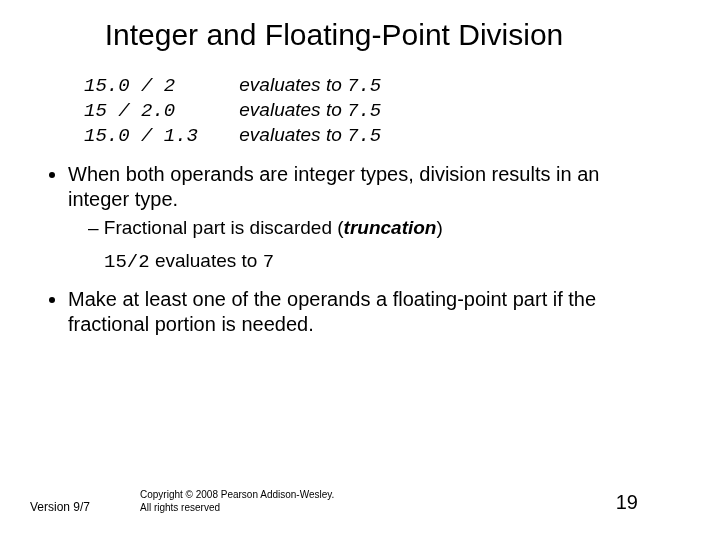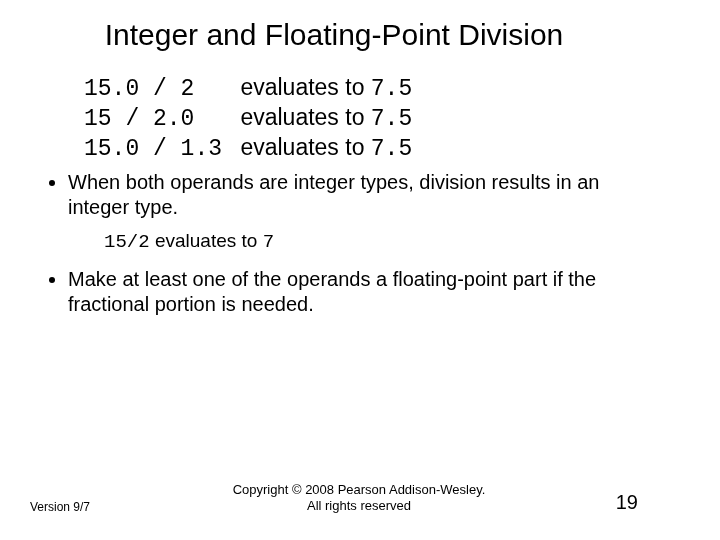--- a/index.html
+++ b/index.html
@@ -39,22 +39,23 @@
   ul.sub {
     list-style-type: none;
     margin: 4px 0 8px 0;
     padding-left: 20px;
     font-size: 19px;
   }
   ul.sub > li::before {
     content: "– ";
   }
   .examples {
-    margin: 14px 0 8px 54px;
-    font-size: 23px;
+    margin: 14px 0 15px 54px;
+    font-size: 19px;
+    font-style: italic;
   }
   .examples .row {
     margin-bottom: 2px;
   }
   .mono {
     font-family: "Courier New", Courier, monospace;
   }
   .col-expr {
     display: inline-block;
     width: 150px;
@@ -72,23 +73,22 @@
     position: absolute;
     bottom: 26px;
     left: 30px;
     right: 30px;
     font-size: 12px;
     display: flex;
     align-items: flex-end;
     justify-content: space-between;
   }
   .footer .center {
-    text-align: center;
     flex: 1;
-    font-size: 13px;
+    font-size: 10px;
     line-height: 1.25;
   }
   .footer .left { width: 110px; text-align: left; }
   .footer .right { width: 60px; text-align: right; font-size: 20px; }
 </style>
 </head>
 <body>
 
 <div class="slide">
 
@@ -112,20 +112,25 @@
       <span class="mono col-expr">15.0 / 1.3</span>
       <span class="col-eval">
         <span>evaluates to </span><span class="mono">7.5</span>
       </span>
     </div>
   </div>
 
   <ul class="top">
     <li>
       <span>When both operands are integer types, division results in an integer type.</span>
+      <ul class="sub">
+        <li>
+          <span>Fractional part is discarded (</span><span class="ital bold">truncation</span><span>)</span>
+        </li>
+      </ul>
     </li>
   </ul>
 
   <div class="inline-ex">
     <span class="mono">15/2</span><span> evaluates to </span><span class="mono">7</span>
   </div>
 
   <ul class="top">
     <li>Make at least one of the operands a floating-point part if the fractional portion is needed.</li>
   </ul>

